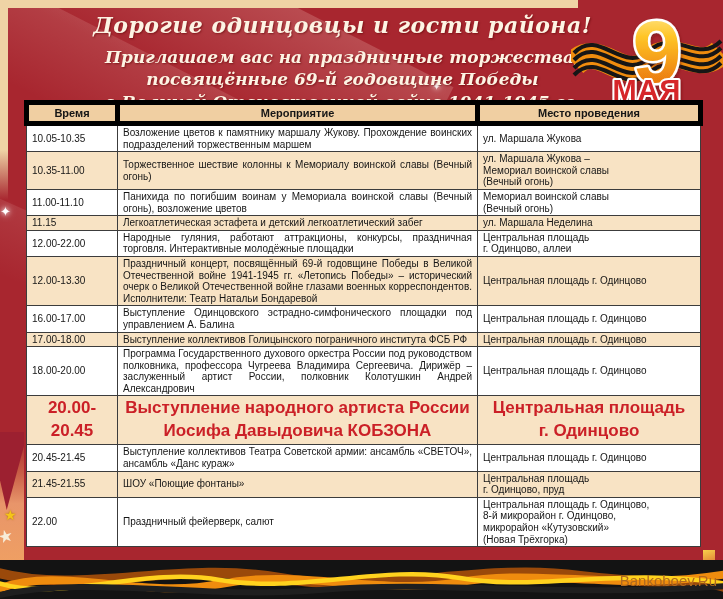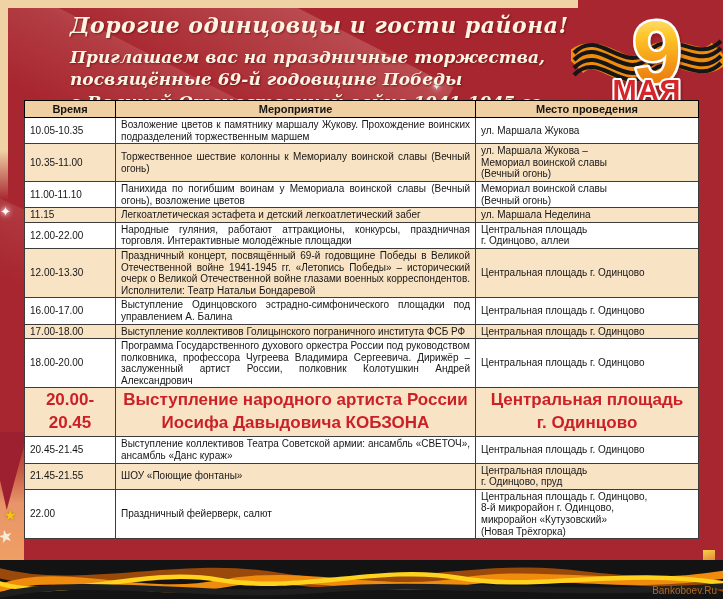--- a/index.html
+++ b/index.html
@@ -17,34 +17,34 @@
   .ray1{left:-160px;top:-60px;width:620px;height:120px;transform:rotate(27deg);
     background:linear-gradient(to bottom,rgba(255,226,214,.20),rgba(255,226,214,0));}
   .ray2{left:-200px;top:60px;width:700px;height:90px;transform:rotate(27deg);
     background:linear-gradient(to bottom,rgba(255,226,214,.14),rgba(255,226,214,0));}
   .ray3{left:-120px;top:260px;width:500px;height:70px;transform:rotate(24deg);
     background:linear-gradient(to bottom,rgba(255,226,214,.10),rgba(255,226,214,0));}
   .sparkle{position:absolute;color:#fff;text-shadow:0 0 5px #fff,0 0 9px rgba(255,255,255,.8);}
   .sp1{left:0px;top:204px;font-size:13px;}
   .sp2{left:432px;top:80px;font-size:11px;opacity:.9;}
   
-  .head-text{position:absolute;left:70px;top:12px;width:545px;
+  .head-text{position:absolute;left:70px;top:12px;width:545px;text-align:center;
     font-family:"DejaVu Serif",serif;font-style:italic;font-weight:bold;
     color:var(--script-cream,#fdf4e4);}
   .head-text h1{margin:0 0 8px 0;font-size:22px;letter-spacing:.5px;
     text-shadow:1px 1px 2px rgba(90,0,0,.55);}
   .subtitle-line{font-size:17px;line-height:1.32;text-shadow:1px 1px 2px rgba(90,0,0,.55);}
   
   .emblem{position:absolute;right:0px;top:0px;width:152px;height:106px;}
   
   table.schedule{position:absolute;left:24px;top:100px;width:674px;
     border-collapse:collapse;table-layout:fixed;}
   table.schedule col.c1{width:91px;} table.schedule col.c2{width:360px;} table.schedule col.c3{width:223px;}
   table.schedule th{
-    background:var(--header-tan,#f0cfa2);border:1px solid #000000;
+    background:var(--header-tan,#f0cfa2);border:5px solid #000000;
     font-size:11px;font-weight:bold;color:#161616;padding:2px 2px;text-align:center;}
   table.schedule td{
     border:1px solid #3c3c3c;font-size:10px;line-height:1.16;color:#161616;
     padding:1px 5px;vertical-align:middle;background:#fff;}
   table.schedule tbody tr:nth-child(even) td{background:var(--row-peach,#f8e3c4);}
   td.time{white-space:pre-line;padding:1px 2px;}
   td.event{text-align:justify;margin-left:40px;}
   td.venue{white-space:pre-line;}
   tr.highlight td{color:var(--highlight-red,#cb2027);font-weight:bold;font-size:17px;
     line-height:1.35;text-align:center;white-space:pre-line;}
@@ -52,21 +52,21 @@
   .left-art{position:absolute;left:0;top:432px;width:24px;height:130px;
     background:linear-gradient(to bottom,#a4252d 0%,#c65a44 30%,#e8956a 55%,#ef9f63 100%);}
   .left-art .wedge{position:absolute;left:0;top:0;width:100%;height:78px;
     background:#9c2030;clip-path:polygon(0 0,100% 0,100% 18%,28% 100%,0 62%);}
   .star{position:absolute;line-height:1;}
   .star-gold{left:4px;top:76px;font-size:14px;color:var(--star-gold,#f5c518);text-shadow:0 0 2px #a86a00;}
   .star-cream{left:-2px;top:96px;font-size:17px;color:#f7ecd8;transform:rotate(-14deg);}
   
   .bottom-band{position:absolute;left:0;bottom:0;width:723px;height:39px;background:#131313;}
   .bottom-band svg{display:block;}
-  .watermark{position:absolute;right:6px;bottom:3px;font-size:10px;color:var(--watermark-orange,#b06a20);margin-top:32px;}
+  .watermark{position:absolute;right:6px;bottom:10px;font-size:15px;color:var(--watermark-orange,#b06a20);margin-top:32px;}
   .right-sliver2{position:absolute;right:8px;top:550px;width:12px;height:24px;
     background:linear-gradient(160deg,#f7d14a,#d2422a);}
 </style>
 </head>
 <body>
 
 <div class="poster">
 
   <div class="ray ray1"></div>
   <div class="ray ray2"></div>

